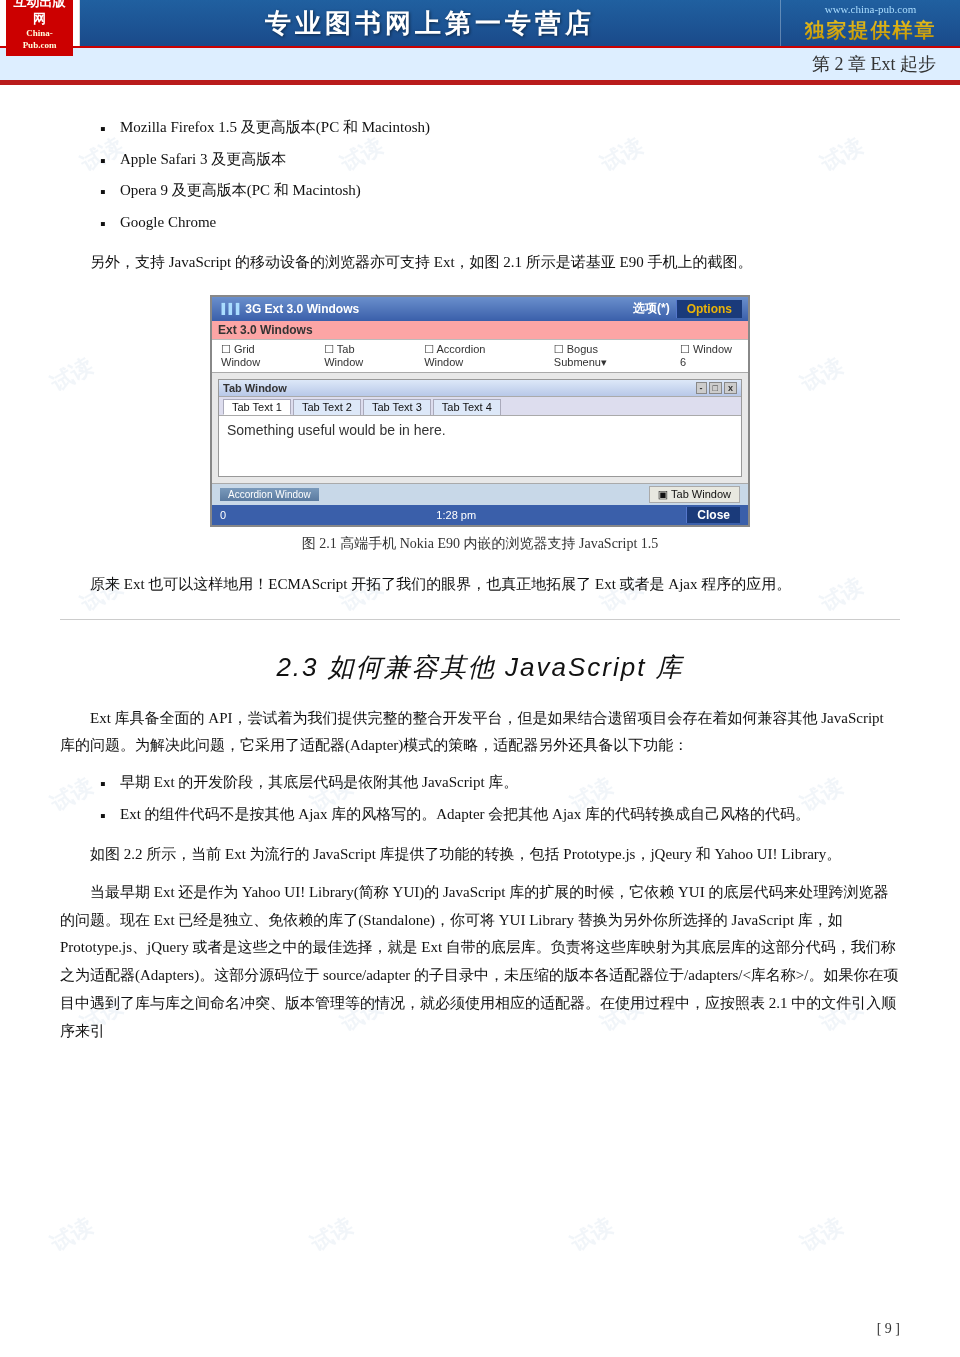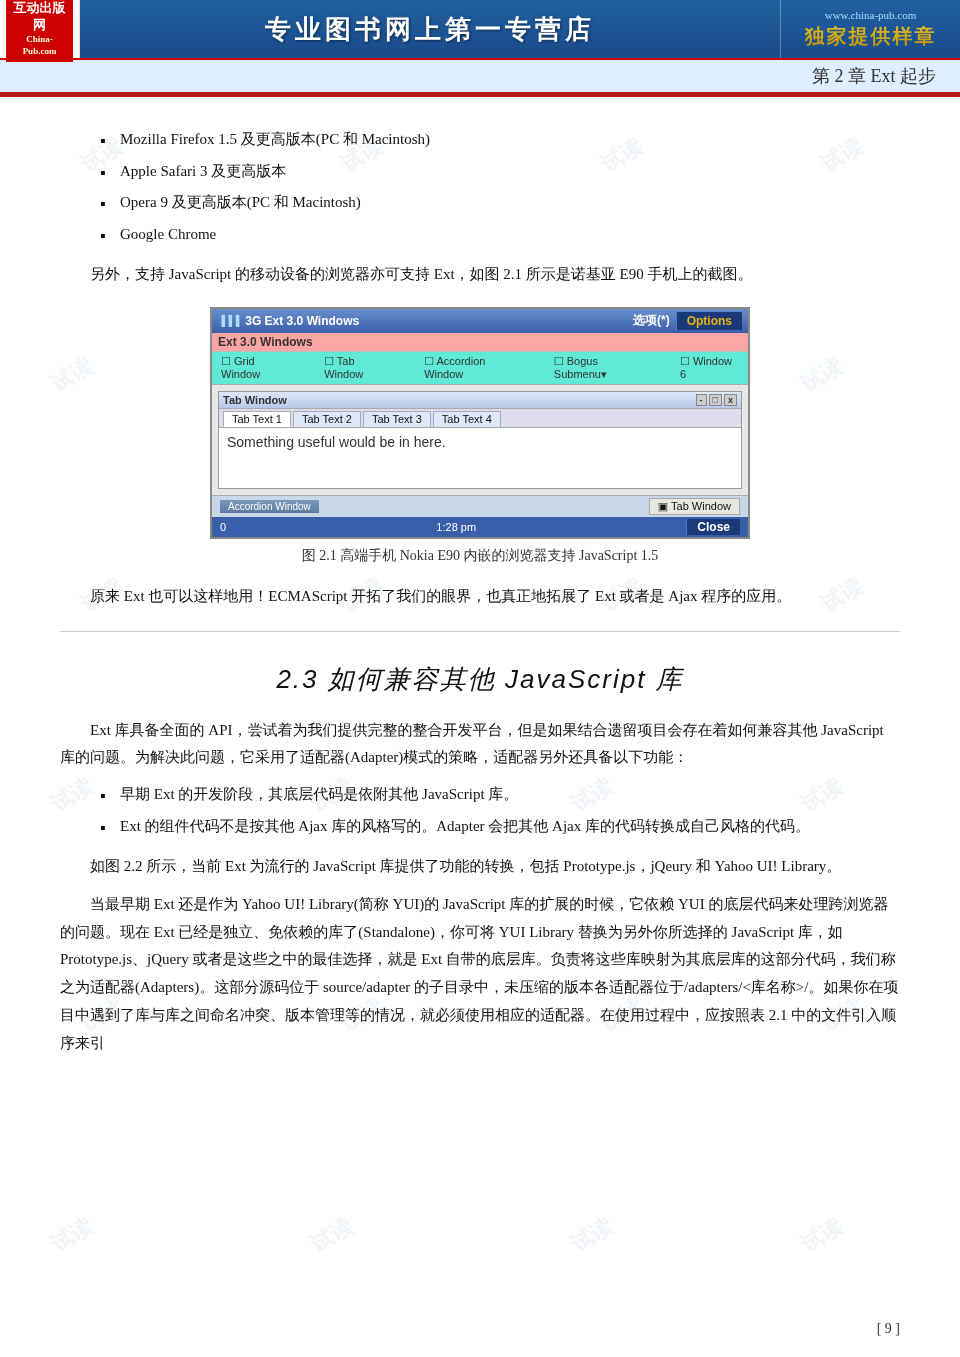--- a/index.html
+++ b/index.html
@@ -10,21 +10,21 @@
       font-family: "SimSun", "宋体", serif;
       font-size: 15px;
       color: #111;
       position: relative;
     }
 
     
     .header {
       display: flex;
       align-items: stretch;
-      height: 60px;
+      height: 48px;
       border-bottom: 2px solid #c00;
     }
     .header-logo {
       width: 80px;
       background: #fff;
       display: flex;
       align-items: center;
       justify-content: center;
       border-right: 1px solid #ddd;
       padding: 6px;
@@ -187,21 +187,21 @@
     }
     .phone-titlebar-right {
       background: #1a3a7a;
       color: #eab308;
       padding: 2px 10px;
       font-size: 12px;
       font-weight: bold;
       border-left: 1px solid #5577cc;
     }
     .phone-menu-bar {
-      background: #5eead4;
+      background: #ffffff;
       border-bottom: 1px solid #aaa;
       padding: 2px 6px;
       font-size: 11px;
       color: #333;
       display: flex;
       gap: 24px;
       justify-content: center;
     }
     .phone-menu-bar span {
       padding: 1px 3px;

